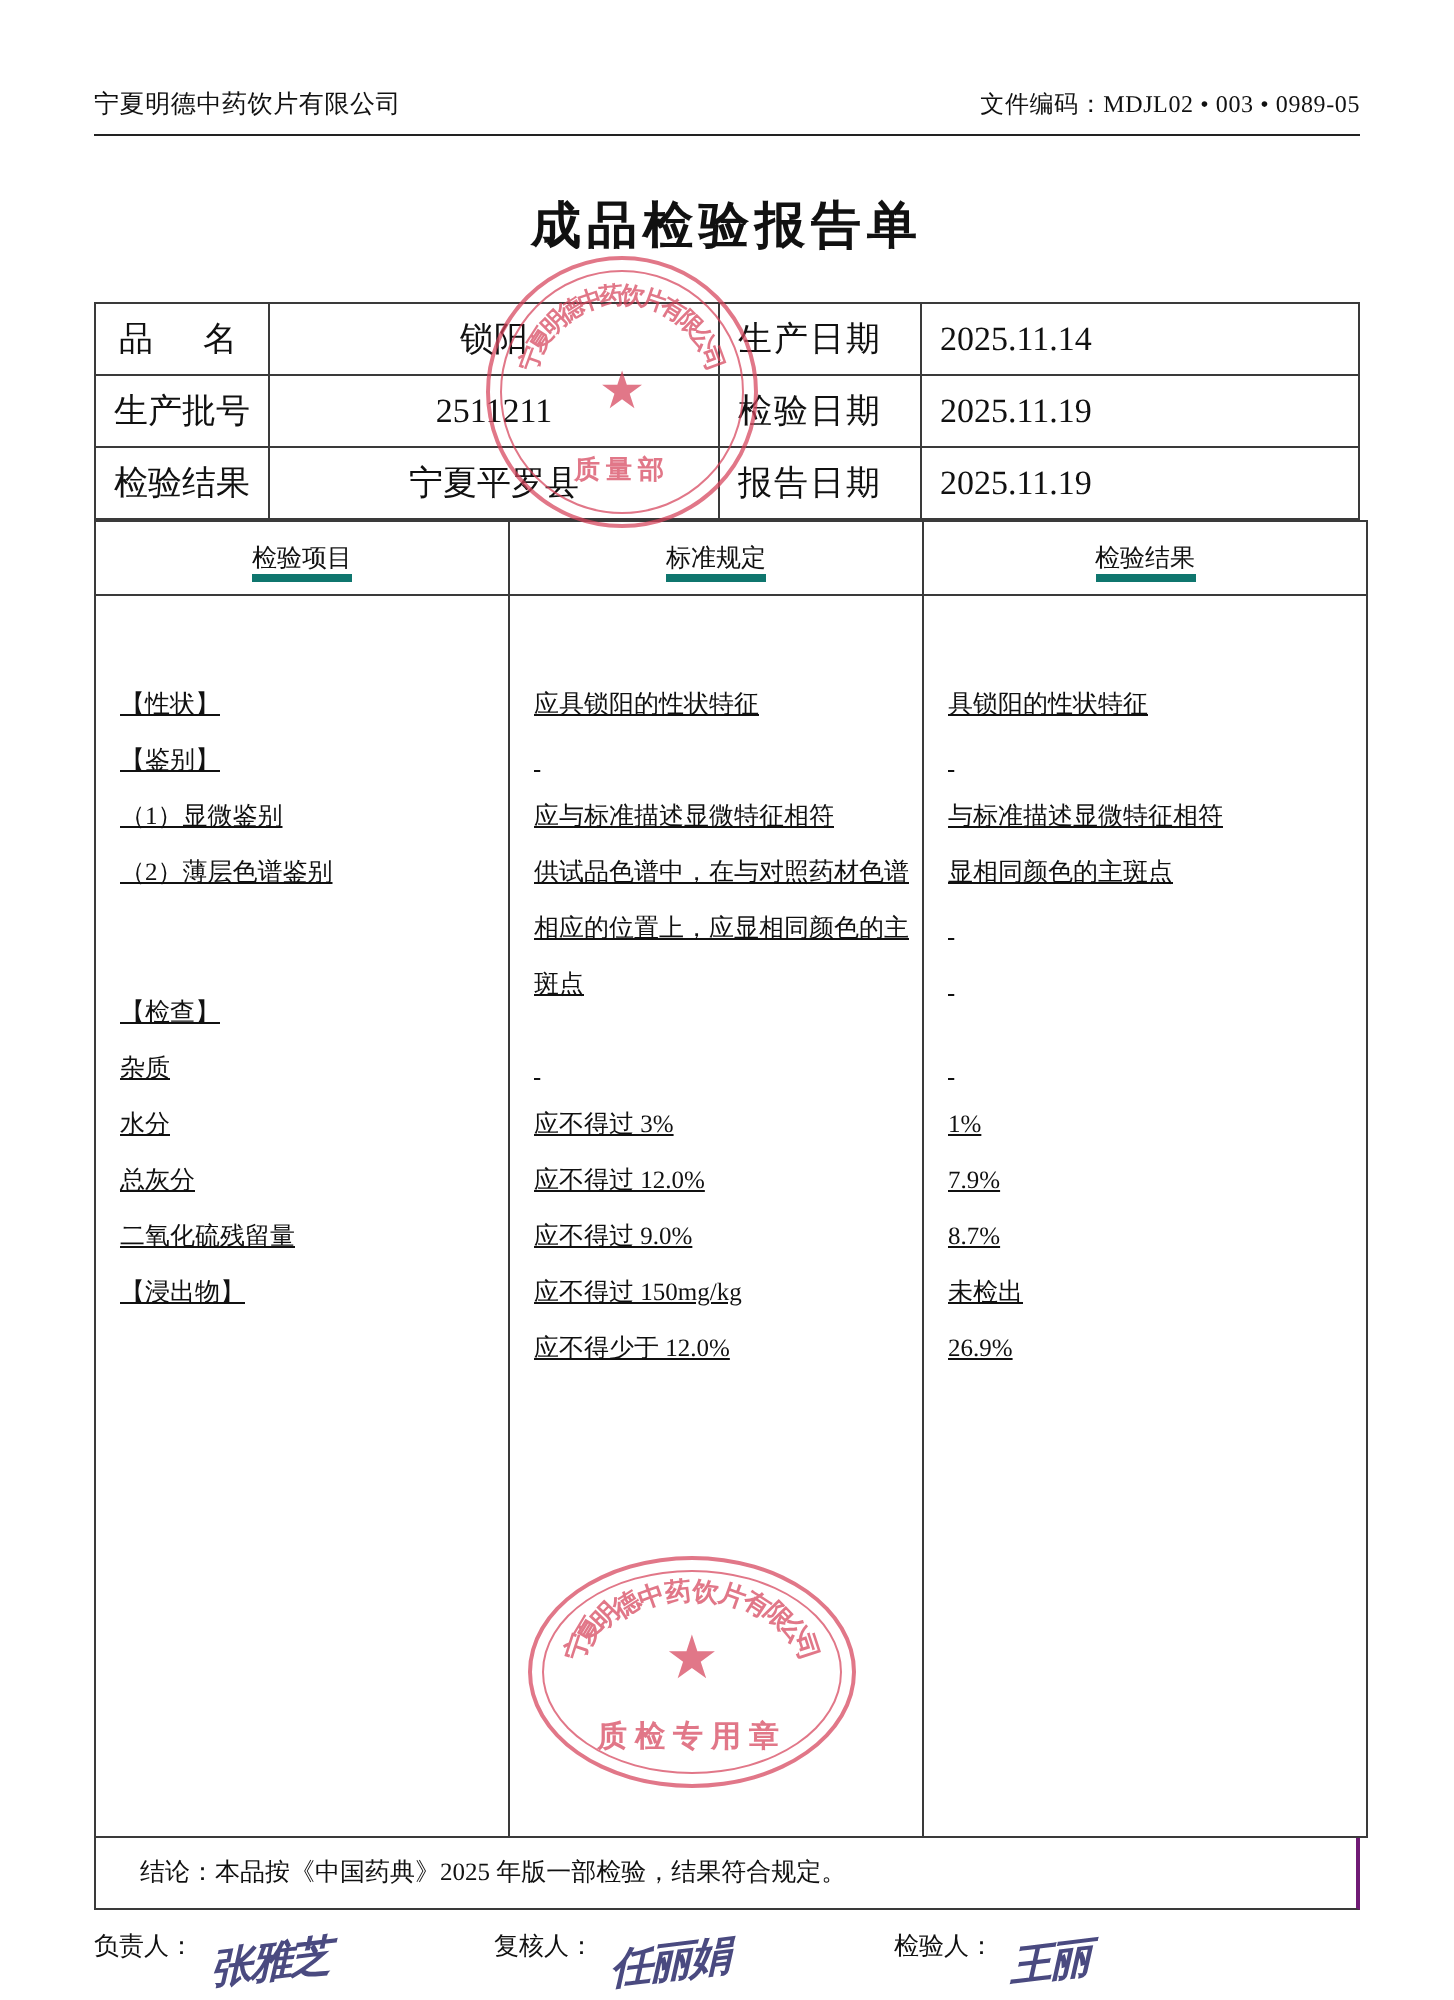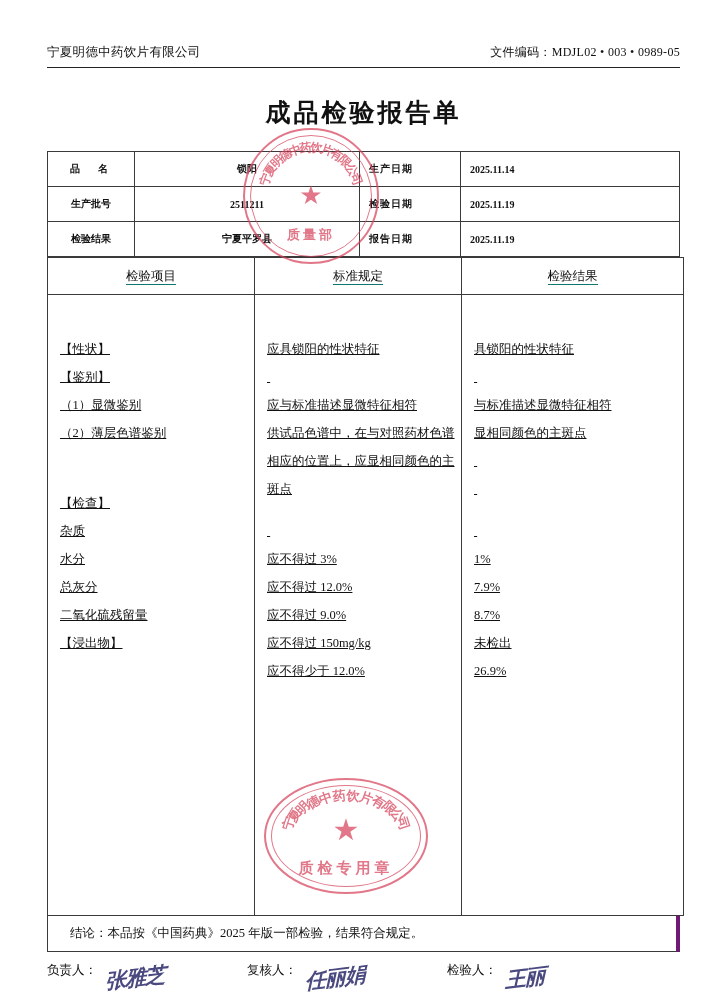--- a/index.html
+++ b/index.html
@@ -44,22 +44,21 @@
     font-weight: bold;
     letter-spacing: 3px;
     margin-top: 28px;
     margin-bottom: 22px;
   }
   
   table.main {
     width: 100%;
     border-collapse: collapse;
     table-layout: fixed;
-    font-size: 10px;
-    font-weight: bold;
+    font-size: 17px;
   }
   table.main td {
     border: 1px solid #3a3a3a;
     padding: 6px 9px;
     vertical-align: middle;
     height: 22px;
   }
   td.lbl {
     width: 68px;
     text-align: center;
@@ -94,41 +93,41 @@
   }
   .col-a { width: 206px; }
   .col-b { width: 206px; margin-left: 39px; }
   .col-c { width: 221px; }
   .res-head {
     padding: 10px 0 9px 0;
     text-align: center;
     font-size: 12.5px;
   }
   .res-head span {
-    border-bottom: 1px solid #0f766e;
+    border-bottom: 4px solid #0f766e;
     padding-bottom: 1px;
   }
   .cellpad {
     padding: 14px 12px 10px 12px;
     height: 620px;
     box-sizing: border-box;
     position: relative;
   }
   .line {
     line-height: 28px;
     font-size: 12.5px;
     white-space: pre;
     text-decoration: underline;
   }
   .spacer-sm { height: 14px; }
   .spacer-md { height: 26px; }
   
   .concl {
     border-left: 1px solid #3a3a3a;
-    border-right: 4px solid #701a75;
+    border-right: 2px solid #701a75;
     border-bottom: 1px solid #3a3a3a;
     padding: 9px 12px 9px 22px;
     font-size: 12.5px;
   }
   
   .sigs {
     display: flex;
     margin-top: 10px;
     font-size: 12.5px;
     position: relative;

